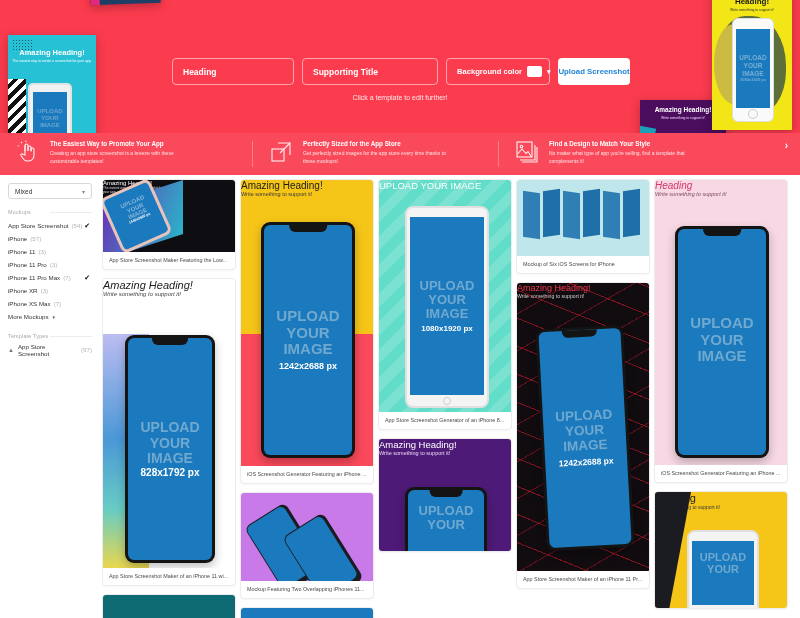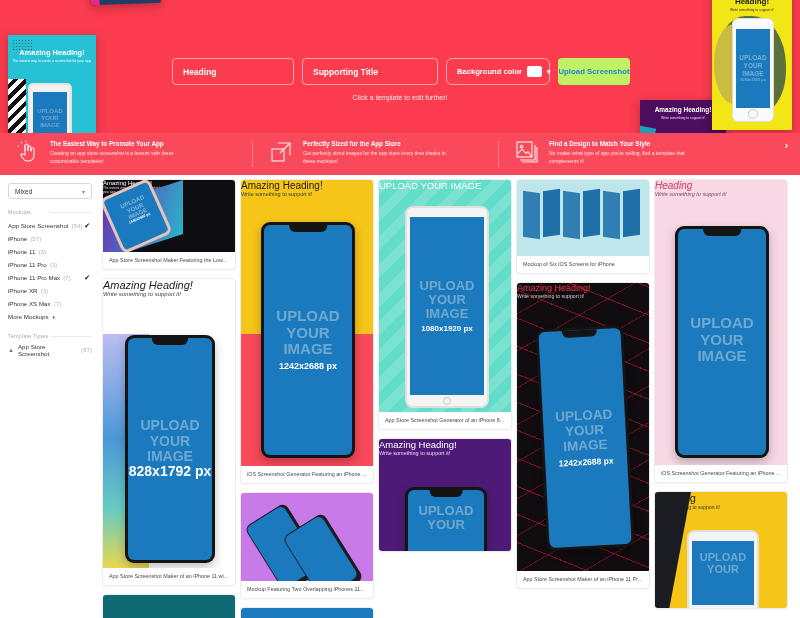--- a/index.html
+++ b/index.html
@@ -31,27 +31,27 @@
     border-radius: 4px; background: transparent;
     color: #fff; font-size: 8.5px; font-weight: bold;
     padding: 0 10px; display: flex; align-items: center;
     font-family: "Liberation Sans", sans-serif;
     outline: none;
   }
   .field::placeholder { color: #fff; opacity: 1; font-weight: bold;}
   .field-heading { width: 122px; }
   .field-support { width: 140px; }
   .bg-color {
-    width: 104px; justify-content: space-between; cursor: pointer; border-radius: 6px;
+    width: 104px; justify-content: space-between; cursor: pointer;
   }
   .bg-color .lbl { font-size: 7.6px; font-weight: bold; white-space: nowrap;}
   .swatch { width: 15px; height: 11px; background: #fff; border-radius: 2px; margin-left:5px;}
   .caret { font-size: 7px; margin-left: 5px; }
   .upload-btn {
-    width: 86px; height: 27px; background: #bef264; border-radius: 4px;
+    width: 86px; height: 27px; background: #ffffff; border-radius: 4px;
     display: flex; align-items: center; justify-content: center;
     color: #1f84d6; font-size: 7.8px; font-weight: bold; cursor: pointer;
     border: none; font-family: "Liberation Sans", sans-serif;
   }
   .hero-hint {
     position: absolute; top: 94px; left: 0; width: 800px; text-align: center;
     color: rgba(255,255,255,.88); font-size: 7px;
   }
 
   
@@ -357,21 +357,21 @@
           <div style="position:absolute;left:0;top:55px;width:46px;height:234px;background:linear-gradient(180deg,#b7b7f0,#3b8fd4 45%,#5bc8be 75%,#e8d33f);opacity:.92;"></div>
           <div class="head" style="top:19px;color:#1c1c1c;font-size:11px;font-style:italic">Amazing Heading!</div>
           <div class="sub" style="top:37px;color:#444;font-size:6px;font-style:italic">Write something to support it!</div>
           <div class="phone" style="left:22px;top:56px;width:90px;height:228px">
             <div class="notch"></div>
             <div class="screen">
               <div class="uptxt" style="font-size:14px">
                 <span>UPLOAD</span>
                 <span>YOUR</span>
                 <span>IMAGE</span>
-                <span class="px" style="font-size:14px;">828x1792 px</span>
+                <span class="px" style="font-size:10px;">828x1792 px</span>
               </div>
             </div>
           </div>
         </div>
         <div class="cap">App Store Screenshot Maker of an iPhone 11 wi...</div>
       </div>
 
       <div class="card">
         <div class="thumb" style="height:60px;background:#0f6b73"></div>
       </div>

